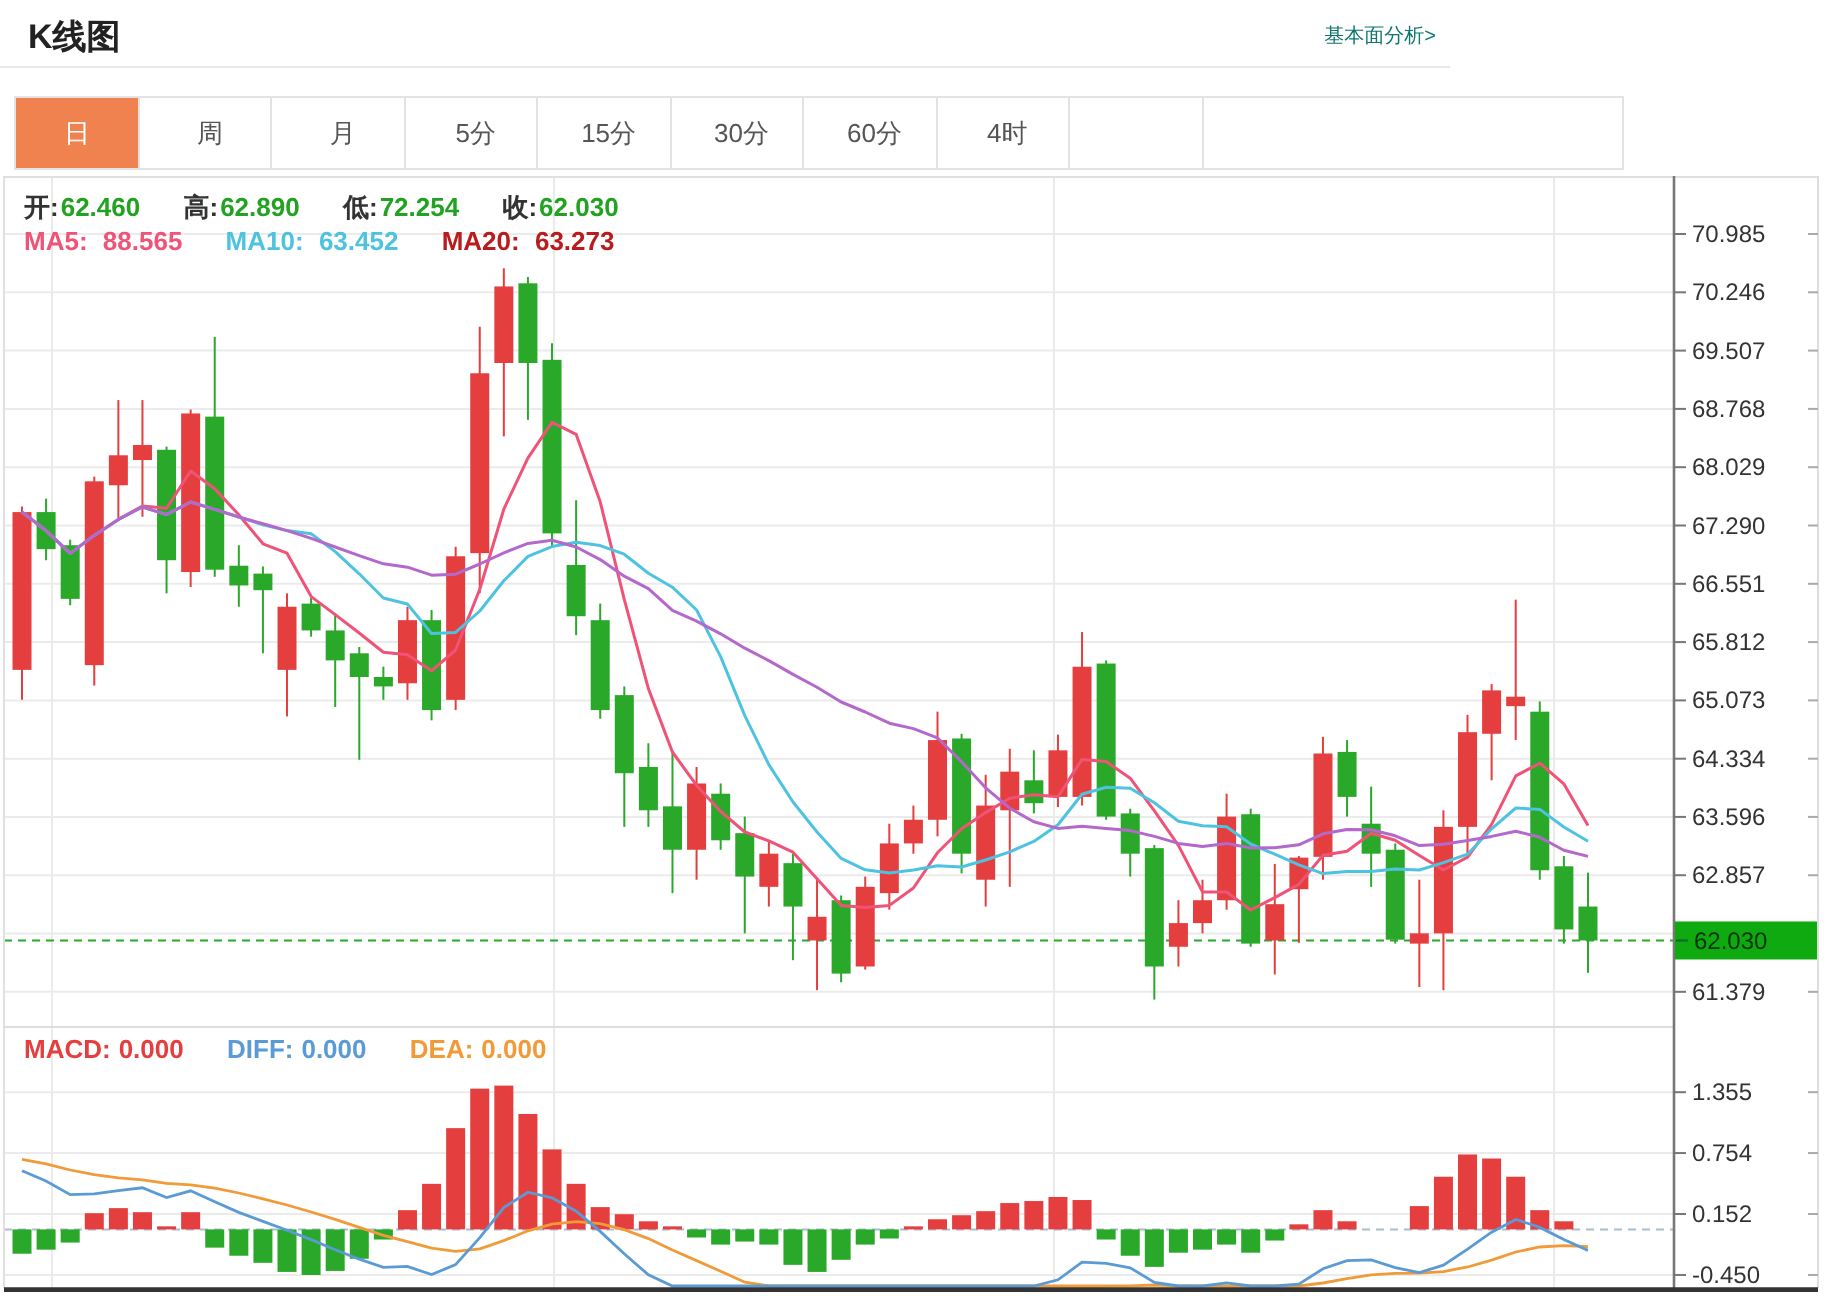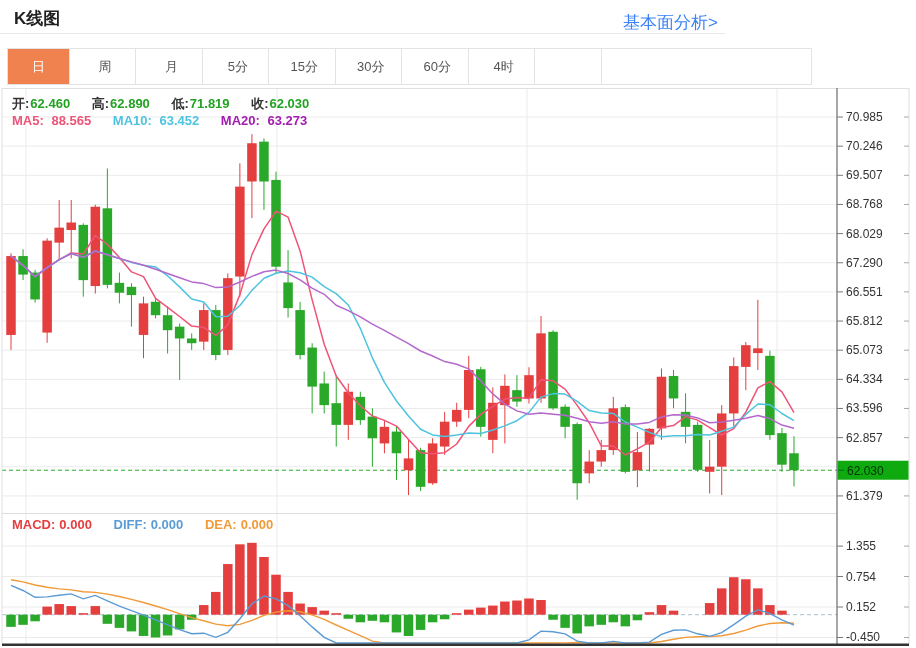--- a/index.html
+++ b/index.html
@@ -1,20 +1,20 @@
 <!DOCTYPE html>
 <html><head>
 <meta charset="utf-8">
 <style>
   html,body{margin:0;padding:0;background:#fff;}
   .page{position:relative;width:916px;height:648px;background:#fff;overflow:hidden;
         font-family:"Liberation Sans","DejaVu Sans",sans-serif;}
   .header{position:absolute;top:0;left:0;width:725px;height:33px;border-bottom:1px solid #e8e8e8;}
   .page-title{position:absolute;left:14px;top:7px;margin:0;font-size:17px;font-weight:bold;color:#222;}
-  .fund-link{position:absolute;right:7px;top:11px;font-size:17px;color:#3b82f6;text-decoration:none;cursor:pointer;}
+  .fund-link{position:absolute;right:7px;top:11px;font-size:10px;color:#0f766e;text-decoration:none;cursor:pointer;}
   .tabbar{position:absolute;top:48px;left:7px;width:805px;height:37px;
           border:1px solid #e3e3e3;box-sizing:border-box;background:#fff;}
   .tab{display:inline-block;width:61px;height:35px;line-height:35px;text-align:center;
        font-size:13px;color:#555;border-right:1px solid #e3e3e3;cursor:pointer;vertical-align:top;}
   .tab.active{color:#fff;}
   .tab.spacer{cursor:default;}
   .chart-region{position:absolute;top:88px;left:0;width:916px;height:560px;}
   #svg-host{position:absolute;top:0;left:0;width:832px;height:560px;}
   .readout{position:absolute;left:12px;font-size:13px;white-space:nowrap;pointer-events:none;}
   .readout span{margin-right:4px;}
@@ -348,28 +348,28 @@
           <g>
             <rect x="837.5" y="460.7317320703653" width="71" height="19" fill="#0faa0f"></rect>
             <line x1="838" y1="470.2317320703653" x2="844" y2="470.2317320703653" stroke="#063" stroke-width="1"></line>
             <text x="847" y="474.7317320703653" fill="#003300" font-size="12" font-family="&quot;Liberation Sans&quot;,&quot;DejaVu Sans&quot;,sans-serif" text-anchor="start">62.030</text>
           </g>
         </svg></div>
 
     <div class="readout ohlc-row">
       <span class="grp"><span class="lbl">开:</span><span class="val" style="color: rgb(33, 163, 33);">62.460</span></span>
       <span class="grp"><span class="lbl">高:</span><span class="val" style="color: rgb(33, 163, 33);">62.890</span></span>
-      <span class="grp"><span class="lbl">低:</span><span class="val" style="color: rgb(33, 163, 33);">71.819</span></span>
+      <span class="grp"><span class="lbl">低:</span><span class="val" style="color: rgb(33, 163, 33);">72.254</span></span>
       <span class="grp"><span class="lbl">收:</span><span class="val" style="color: rgb(33, 163, 33);">62.030</span></span>
     </div>
 
     <div class="readout ma-row">
       <span class="grp ma5" style="color: rgb(239, 83, 119);"><span>MA5:</span> <span>88.565</span></span>
       <span class="grp ma10" style="color: rgb(78, 195, 224);"><span>MA10:</span> <span>63.452</span></span>
-      <span class="grp ma20" style="color: #a21caf;"><span>MA20:</span> <span>63.273</span></span>
+      <span class="grp ma20" style="color: #b91c1c;"><span>MA20:</span> <span>63.273</span></span>
     </div>
 
     <div class="readout macd-row">
       <span class="grp macd" style="color: rgb(229, 62, 62);"><span>MACD:</span><span>0.000</span></span>
       <span class="grp diff" style="color: rgb(91, 155, 213);"><span>DIFF:</span><span>0.000</span></span>
       <span class="grp dea" style="color: rgb(240, 154, 56);"><span>DEA:</span><span>0.000</span></span>
     </div>
   </div>
 
 </div>

